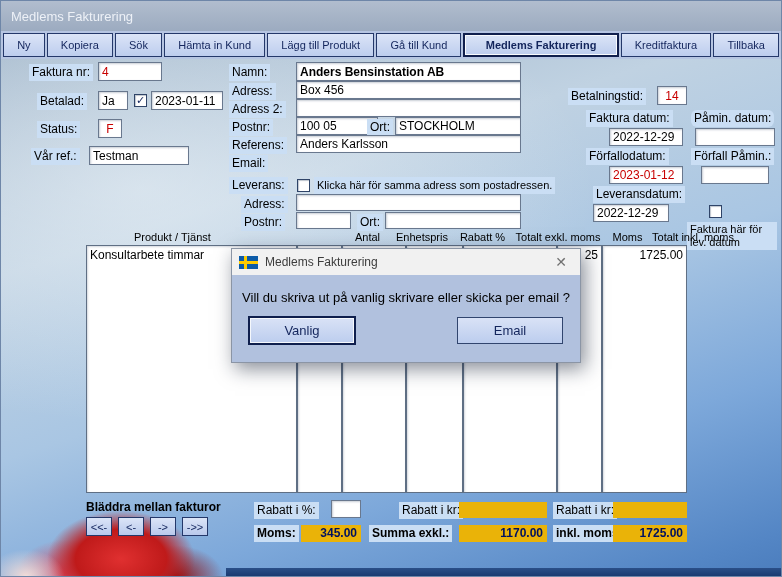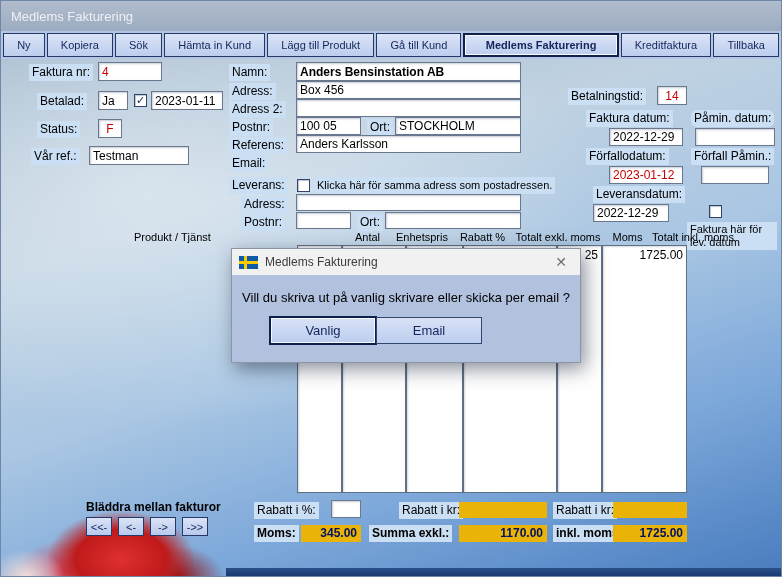--- a/index.html
+++ b/index.html
@@ -46,21 +46,21 @@
   .navbtn{display:flex;align-items:center;justify-content:center;width:24px;height:17px;background:linear-gradient(#dbe4f7,#b9c9ec);border:1px solid #24386a;font-size:11px;color:#13255c;cursor:pointer;}
 
   .dialog{position:absolute;left:230px;top:247px;width:350px;height:115px;background:#b1c1de;border:1px solid #8b95a5;box-shadow:4px 6px 18px rgba(20,30,50,.5);z-index:10;box-sizing:border-box;}
   .dlg-title{height:26px;background:#f1f1f1;display:flex;align-items:center;padding:0 4px 0 7px;}
   .flag{width:19px;height:13px;margin-right:7px;flex:0 0 auto;background:
     linear-gradient(to bottom,transparent 5px,#fecb00 5px,#fecb00 8px,transparent 8px),
     linear-gradient(to right,transparent 5px,#fecb00 5px,#fecb00 8px,transparent 8px),#0d5ca8;}
   .dlg-title .t{font-size:12px;color:#3c3c3c;flex:1;}
   .dlg-close{width:30px;height:22px;display:flex;align-items:center;justify-content:center;color:#707070;font-size:14px;cursor:pointer;}
   .dlg-msg{margin-top:15px;text-align:center;font-size:13px;color:#000;}
-  .dlg-btnrow{position:absolute;left:0;top:68px;width:100%;display:flex;justify-content:flex-start;padding:0 38px;box-sizing:border-box;}
+  .dlg-btnrow{position:absolute;left:0;top:68px;width:100%;display:flex;justify-content:space-between;padding:0 17px;box-sizing:border-box;}
   .dlg-btn{width:104px;height:25px;display:flex;align-items:center;justify-content:center;background:linear-gradient(#d9e2f6,#bccdee);border:1px solid #31456e;font-size:13px;color:#13255c;cursor:pointer;}
   .dlg-btn.focus{border:1px solid #0f1f4d;box-shadow:0 0 0 1px #0f1f4d, inset 0 0 0 1px #f5f8fc;}
 </style>
 </head>
 <body>
 
 <div id="app">
 
   <div class="titlebar">
     <span class="title">Medlems Fakturering</span>
@@ -93,21 +93,21 @@
   <span class="lbl" style="left:30px;top:147px;">Vår ref.:</span>
   <input class="inp" style="left: 88px; top: 145px; width: 100px; height: 19px;" value="Testman">
 
   <span class="lbl" style="left:228px;top:63px;">Namn:</span>
   <input class="inp bold" style="left: 295px; top: 61px; width: 225px; height: 19px;" value="Anders Bensinstation AB">
   <span class="lbl" style="left:228px;top:82px;">Adress:</span>
   <input class="inp" style="left: 295px; top: 80px; width: 225px; height: 18px;" value="Box 456">
   <span class="lbl" style="left:228px;top:100px;">Adress 2:</span>
   <input class="inp" style="left: 295px; top: 98px; width: 225px; height: 18px;" value="">
   <span class="lbl" style="left:228px;top:118px;">Postnr:</span>
-  <input class="inp" style="left: 295px; top: 116px; width: 65px; height: 18px;" value="100 05">
+  <input class="inp" style="left: 295px; top: 116px; width: 82px; height: 18px;" value="100 05">
   <span class="lbl" style="left:366px;top:118px;">Ort:</span>
   <input class="inp" style="left: 394px; top: 116px; width: 126px; height: 18px;" value="STOCKHOLM">
   <span class="lbl" style="left:228px;top:136px;">Referens:</span>
   <input class="inp" style="left: 295px; top: 134px; width: 225px; height: 18px;" value="Anders Karlsson">
   <span class="lbl" style="left:228px;top:154px;">Email:</span>
 
   <span class="lbl" style="left:228px;top:176px;">Leverans:</span>
   <div class="cb" style="left:296px;top:178px;"></div>
   <span class="lbl sm" style="left:313px;top:176px;">Klicka här för samma adress som postadressen.</span>
   <span class="lbl" style="left:240px;top:195px;">Adress:</span>
@@ -133,20 +133,23 @@
   <span class="lbl sm wrap" style="left:686px;top:221px;width:84px;">Faktura här för lev. datum</span>
 
   <span class="colhdr" style="left:85px;">Produkt / Tjänst</span>
   <span class="colhdr" style="left:296px;width:45px;">Antal</span>
   <span class="colhdr" style="left:341px;width:64px;">Enhetspris</span>
   <span class="colhdr" style="left:405px;width:57px;">Rabatt %</span>
   <span class="colhdr" style="left:462px;width:94px;">Totalt exkl. moms</span>
   <span class="colhdr" style="left:556px;width:45px;">Moms</span>
   <span class="colhdr" style="left:601px;width:86px;">Totalt inkl. moms</span>
 
+  <div class="listcol" style="left:85px;width:211px;">
+    <div class="r1">Konsultarbete timmar</div>
+  </div>
   <div class="listcol" style="left:296px;width:45px;"></div>
   <div class="listcol" style="left:341px;width:64px;"></div>
   <div class="listcol" style="left:405px;width:57px;"></div>
   <div class="listcol" style="left:462px;width:94px;"></div>
   <div class="listcol" style="left:556px;width:45px;">
     <div class="r1 right">25</div>
   </div>
   <div class="listcol" style="left:601px;width:85px;">
     <div class="r1 right">1725.00</div>
   </div>

